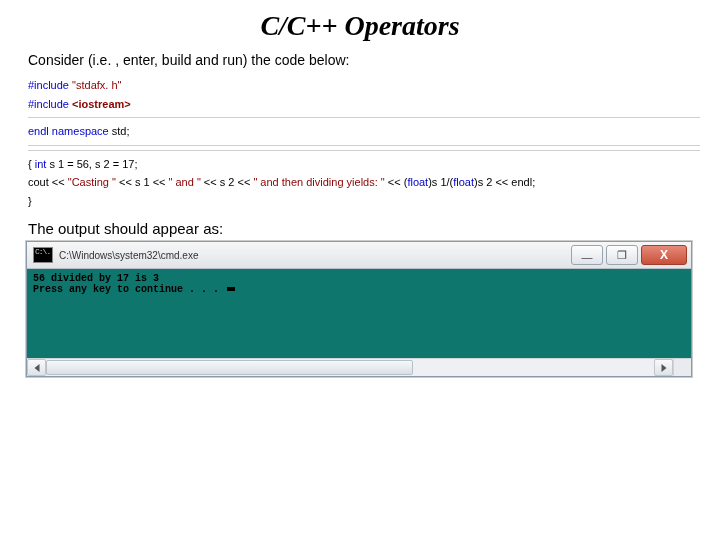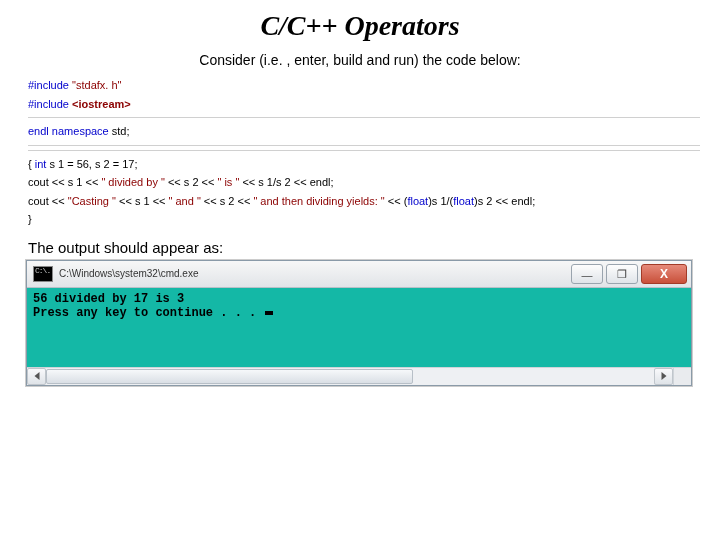--- a/index.html
+++ b/index.html
@@ -22,21 +22,20 @@
     font-style: italic;
     font-weight: bold;
     font-size: 28px;
     text-align: center;
     margin: 0 0 10px 0;
   }
   .intro {
     font-family: Arial, Helvetica, sans-serif;
     font-size: 14px;
     margin: 4px 8px 8px 8px;
-    text-align: center;
   }
   .code-block {
     font-family: Arial, Helvetica, sans-serif;
     font-size: 11px;
     line-height: 1.5;
     margin: 0 0 0 8px;
   }
   .code-block .row {
     padding: 1px 0;
   }
@@ -110,25 +109,25 @@
     top: 50%; left: 50%;
     transform: translate(-50%, -50%);
     font-size: 11px;
     font-family: Arial, sans-serif;
     color: #444;
     line-height: 1;
   }
   .win-btn.close .glyph { color: #fff; font-weight: bold; font-size: 12px; }
   .win-btn.min .glyph { top: 60%; }
   .console-body {
-    background: #14b8a6;
+    background: #0f766e;
     font-family: 'Courier New', Courier, monospace;
-    font-size: 12px;
+    font-size: 10px;
     font-weight: bold;
-    padding: 4px 6px 1px 6px;
+    padding: 4px 6px 11px 6px;
     height: 74px;
     position: relative;
   }
   .console-line {
     white-space: pre;
   }
   .cursor-block {
     display: inline-block;
     width: 8px;
     height: 4px;
@@ -201,21 +200,20 @@
   </div>
 
   <div class="code-block">
     <div class="row"><span class="kw-blue">#include </span><span class="str">"stdafx. h"</span></div>
     <div class="row"><span class="kw-blue">#include </span><span class="angle">&lt;iostream&gt;</span></div>
     <hr class="sep">
     <div class="row"><span class="kw-blue">endl </span><span class="kw-blue">namespace </span><span>std;</span></div>
     <hr class="sep">
     <hr class="sep">
     <div class="row"><span>{  </span><span class="kw-blue">int </span><span>s 1 = 56, s 2 = 17;</span></div>
-    <div class="row"><span>   </span><span>cout &lt;&lt; s 1 &lt;&lt; </span><span class="str">" divided by "</span><span> &lt;&lt; s 2 &lt;&lt; </span><span class="str">" is "</span><span> &lt;&lt; s 1/s 2 &lt;&lt; endl;</span></div>
     <div class="row"><span>   </span><span>cout &lt;&lt; </span><span class="str">"Casting "</span><span> &lt;&lt; s 1 &lt;&lt; </span><span class="str">" and "</span><span> &lt;&lt; s 2 &lt;&lt; </span><span class="str">" and then dividing yields: "</span><span> &lt;&lt; (</span><span class="kw-blue">float</span><span>)s 1/(</span><span class="kw-blue">float</span><span>)s 2 &lt;&lt; endl;</span></div>
     <div class="row"><span>}</span></div>
   </div>
 
   <div class="output-label">The output should appear as:</div>
 
   <div class="console-window">
     <div class="titlebar">
       <div class="app-icon">C:\.</div>
       <div class="titlebar-text">C:\Windows\system32\cmd.exe</div>

